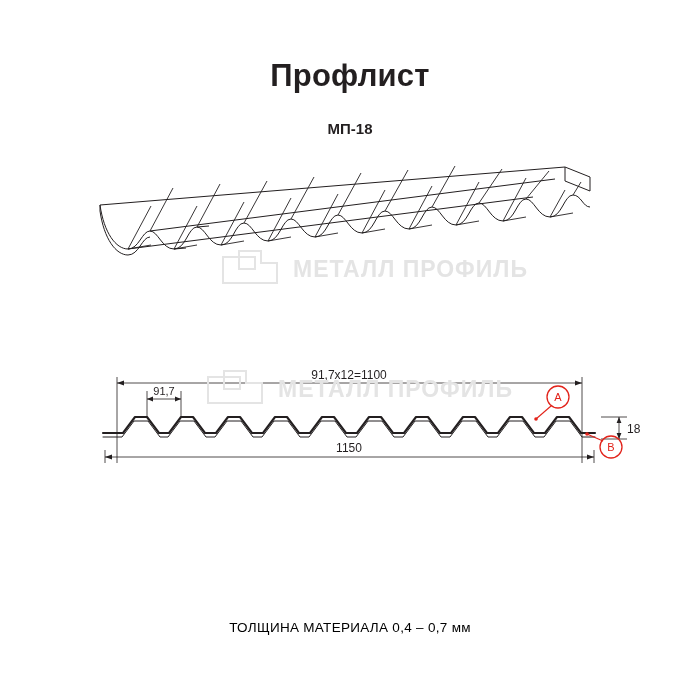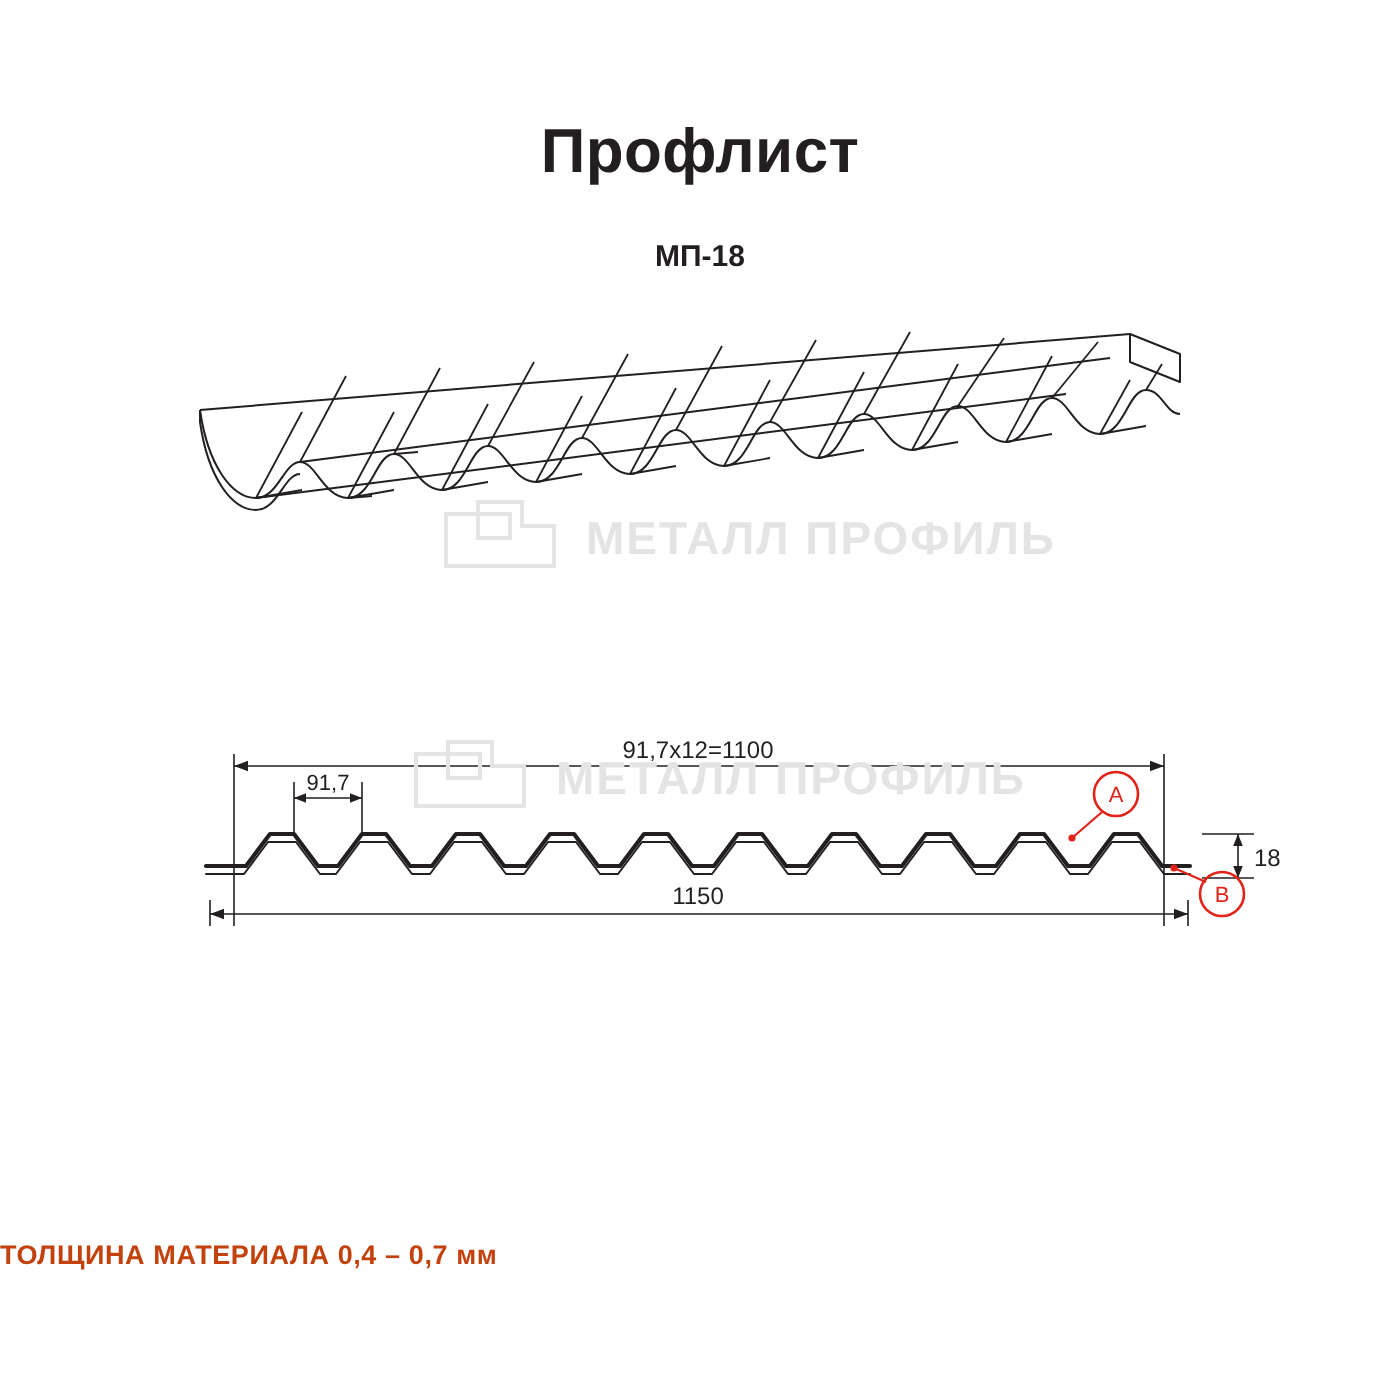--- a/index.html
+++ b/index.html
@@ -39,24 +39,25 @@
     text-align: center;
     font-size: 15px;
     font-weight: bold;
     color: #231f20;
   }
   .footer-note {
     position: absolute;
     top: 620px;
     left: 0;
     width: 700px;
+    text-align: center;
     font-size: 13.5px;
-    font-weight: bold;
+    font-weight: normal;
     letter-spacing: 0.3px;
-    color: #c2410c;
+    color: #000000;
   }
   .iso-wrap {
     position: absolute;
     top: 145px;
     left: 78px;
     width: 545px;
     height: 140px;
   }
   .draw-wrap {
     position: absolute;

